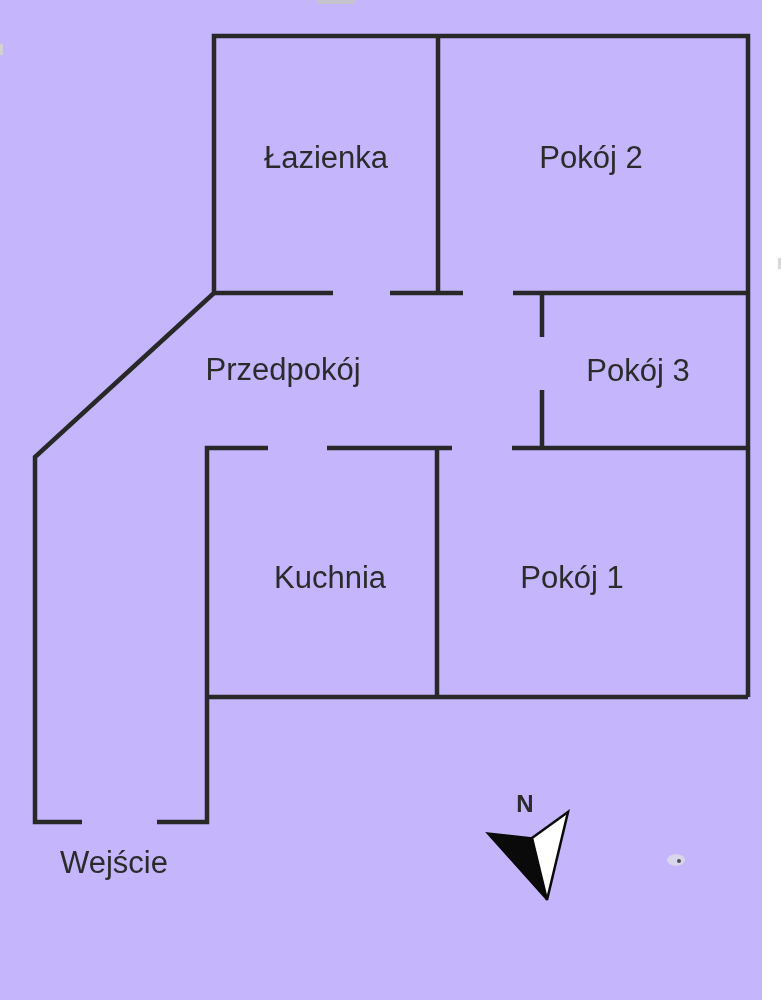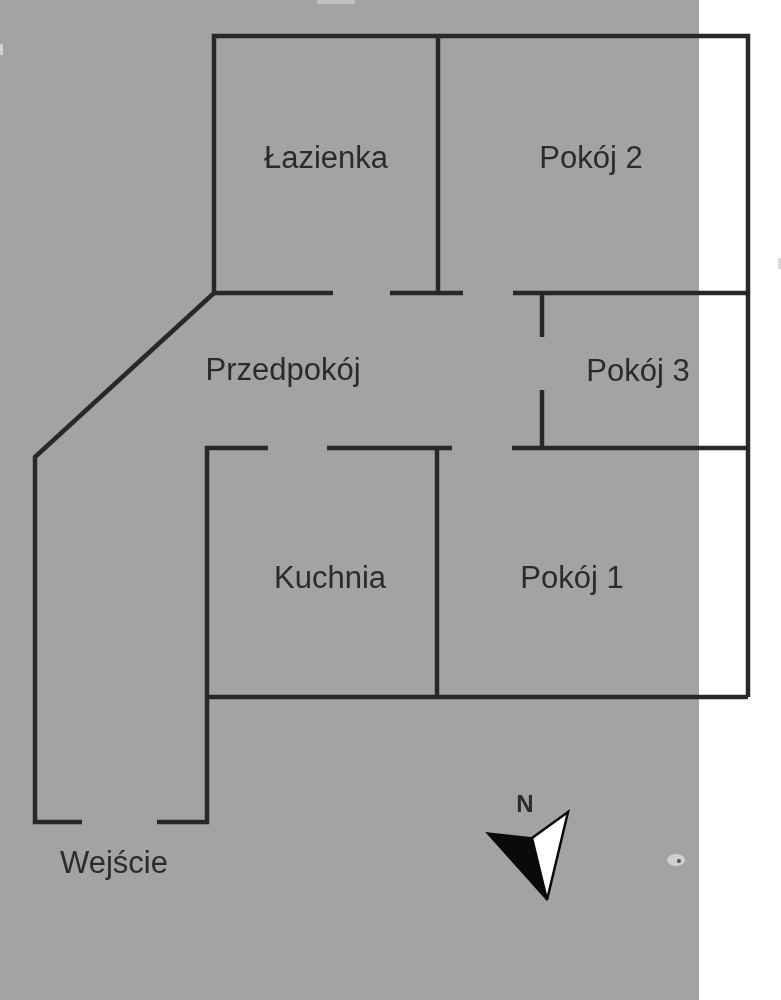--- a/index.html
+++ b/index.html
@@ -6,23 +6,23 @@
     margin: 0;
     padding: 0;
     background: #ffffff;
     width: 781px;
     height: 1000px;
     overflow: hidden;
     font-family: "Liberation Sans", sans-serif;
   }
   .plan-wrap {
     position: relative;
-    width: 699px;
+    width: 762px;
     height: 1000px;
-    background: #a3a3a3;
+    background: #c4b5fd;
   }
   svg text {
     font-family: "Liberation Sans", sans-serif;
     fill: #2b2b2b;
   }
   .room-label {
     font-size: 31px;
     text-anchor: middle;
   }
   .north-label {

